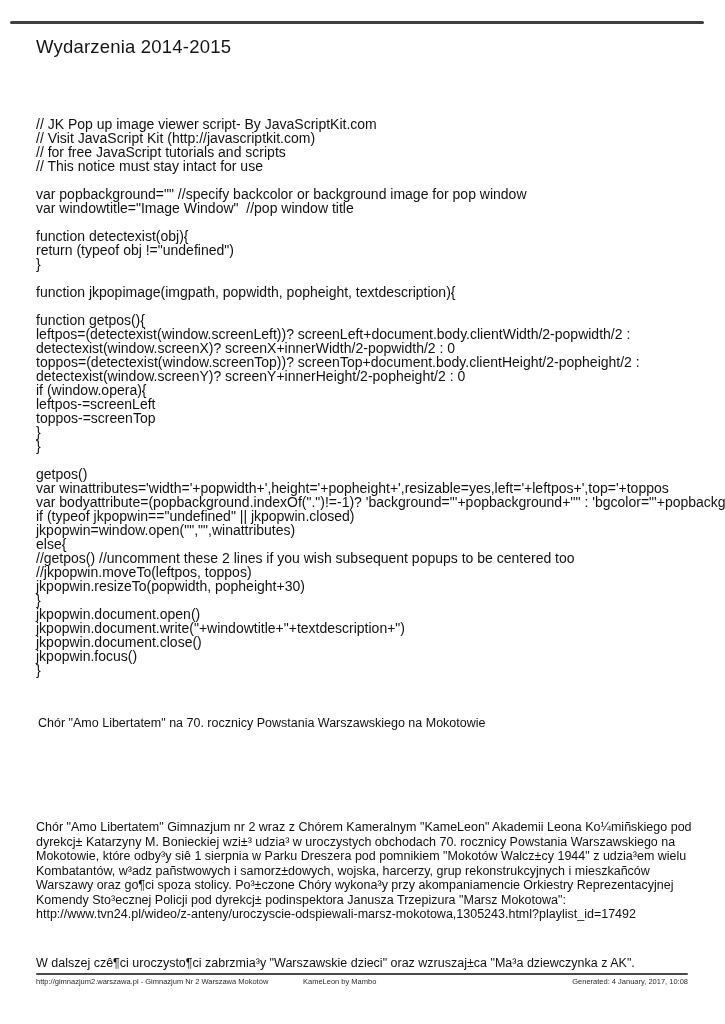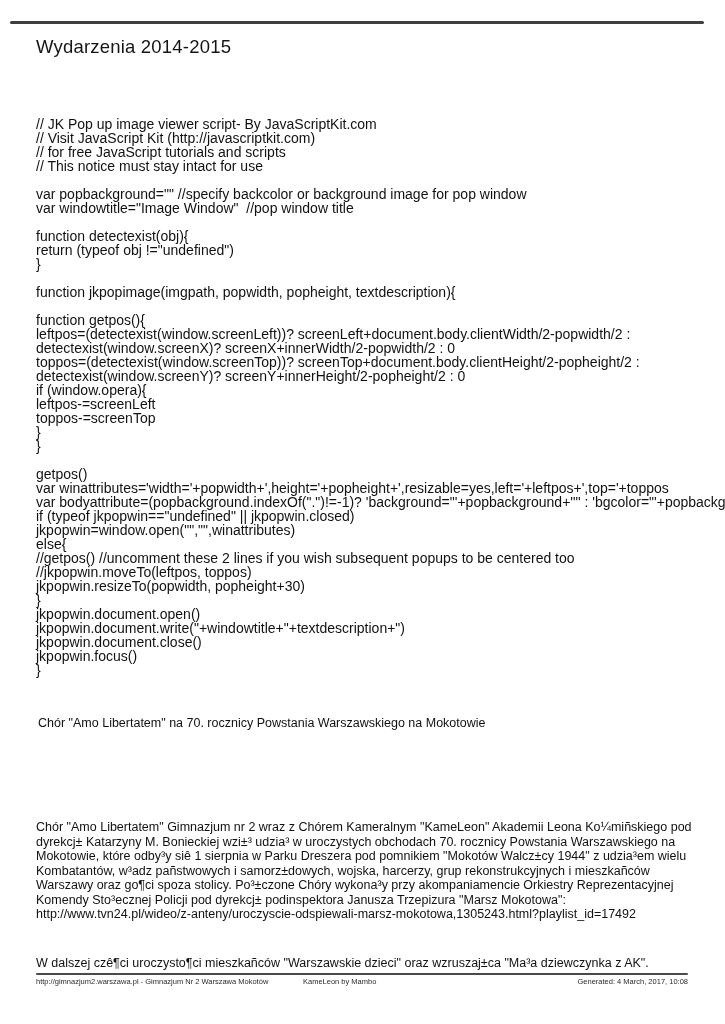--- a/index.html
+++ b/index.html
@@ -113,23 +113,23 @@
   <div class="event-heading">Chór "Amo Libertatem" na 70. rocznicy Powstania Warszawskiego na Mokotowie</div>
 
   <div class="event-body">Chór "Amo Libertatem" Gimnazjum nr 2 wraz z Chórem Kameralnym "KameLeon" Akademii Leona Ko¼miñskiego pod
 dyrekcj± Katarzyny M. Bonieckiej wzi±³ udzia³ w uroczystych obchodach 70. rocznicy Powstania Warszawskiego na
 Mokotowie, które odby³y siê 1 sierpnia w Parku Dreszera pod pomnikiem "Mokotów Walcz±cy 1944" z udzia³em wielu
 Kombatantów, w³adz pañstwowych i samorz±dowych, wojska, harcerzy, grup rekonstrukcyjnych i mieszkañców
 Warszawy oraz go¶ci spoza stolicy. Po³±czone Chóry wykona³y przy akompaniamencie Orkiestry Reprezentacyjnej
 Komendy Sto³ecznej Policji pod dyrekcj± podinspektora Janusza Trzepizura "Marsz Mokotowa":
 http://www.tvn24.pl/wideo/z-anteny/uroczyscie-odspiewali-marsz-mokotowa,1305243.html?playlist_id=17492</div>
 
-  <div class="closing-line">W dalszej czê¶ci uroczysto¶ci mieszkañców "Warszawskie dzieci" oraz wzruszaj±ca "Ma³a dziewczynka z AK".</div>
+  <div class="closing-line">W dalszej czê¶ci uroczysto¶ci zabrzmia³y "Warszawskie dzieci" oraz wzruszaj±ca "Ma³a dziewczynka z AK".</div>
 
   <div class="footer-rule"></div>
 
   <div class="footer">
     <span class="site">http://gimnazjum2.warszawa.pl - Gimnazjum Nr 2 Warszawa Mokotów</span>
     <span class="powered">KameLeon by Mambo</span>
-    <span class="generated">Generated: 4 March, 2017, 10:08</span>
+    <span class="generated">Generated: 4 January, 2017, 10:08</span>
   </div>
 
 </div>
 
 </body></html>

